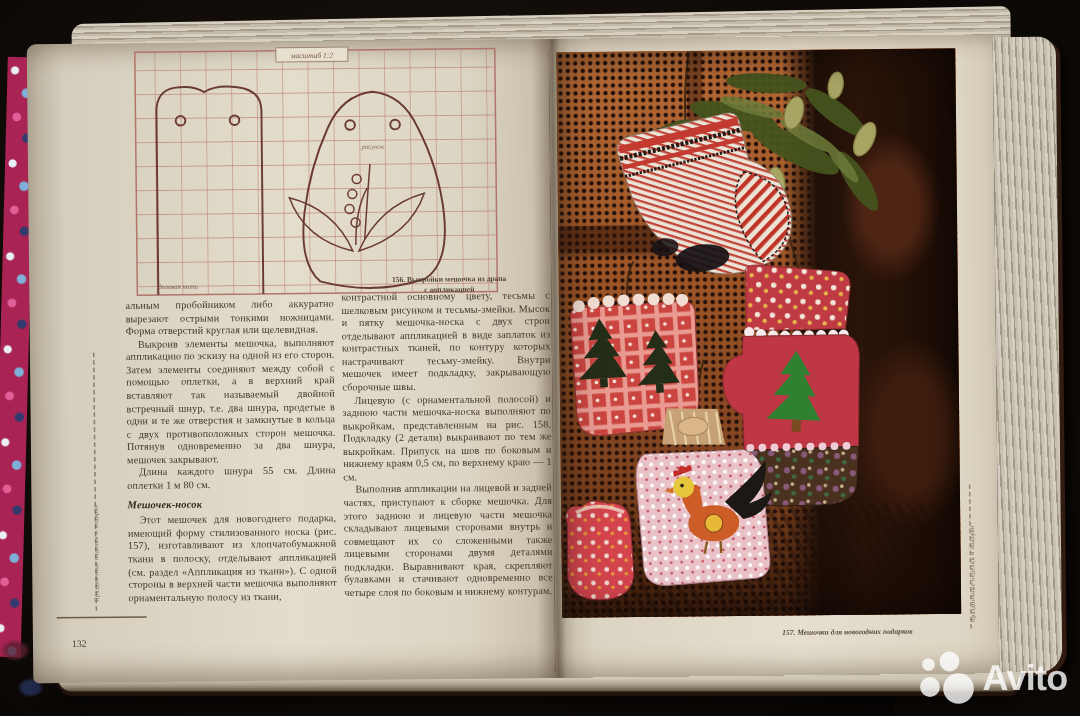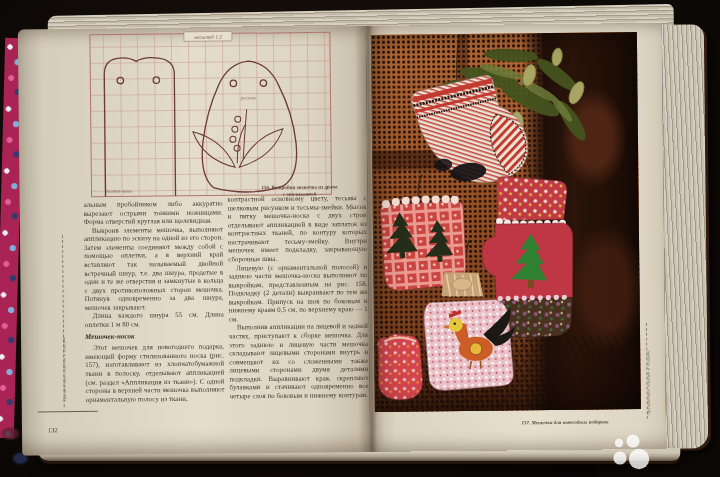--- a/index.html
+++ b/index.html
@@ -354,15 +354,16 @@
 
   <div class="watermark">
     <svg width="40" height="40" viewBox="0 0 40 40">
       <g fill="#ffffff">
         <circle cx="7" cy="10" r="4.2"></circle>
         <circle cx="21" cy="8" r="6.6"></circle>
         <circle cx="8" cy="25" r="6.6"></circle>
         <circle cx="27" cy="26" r="10.2"></circle>
       </g>
     </svg>
+    <span class="wm-text">Avito</span>
   </div>
 
 </div>
 
 </body></html>

